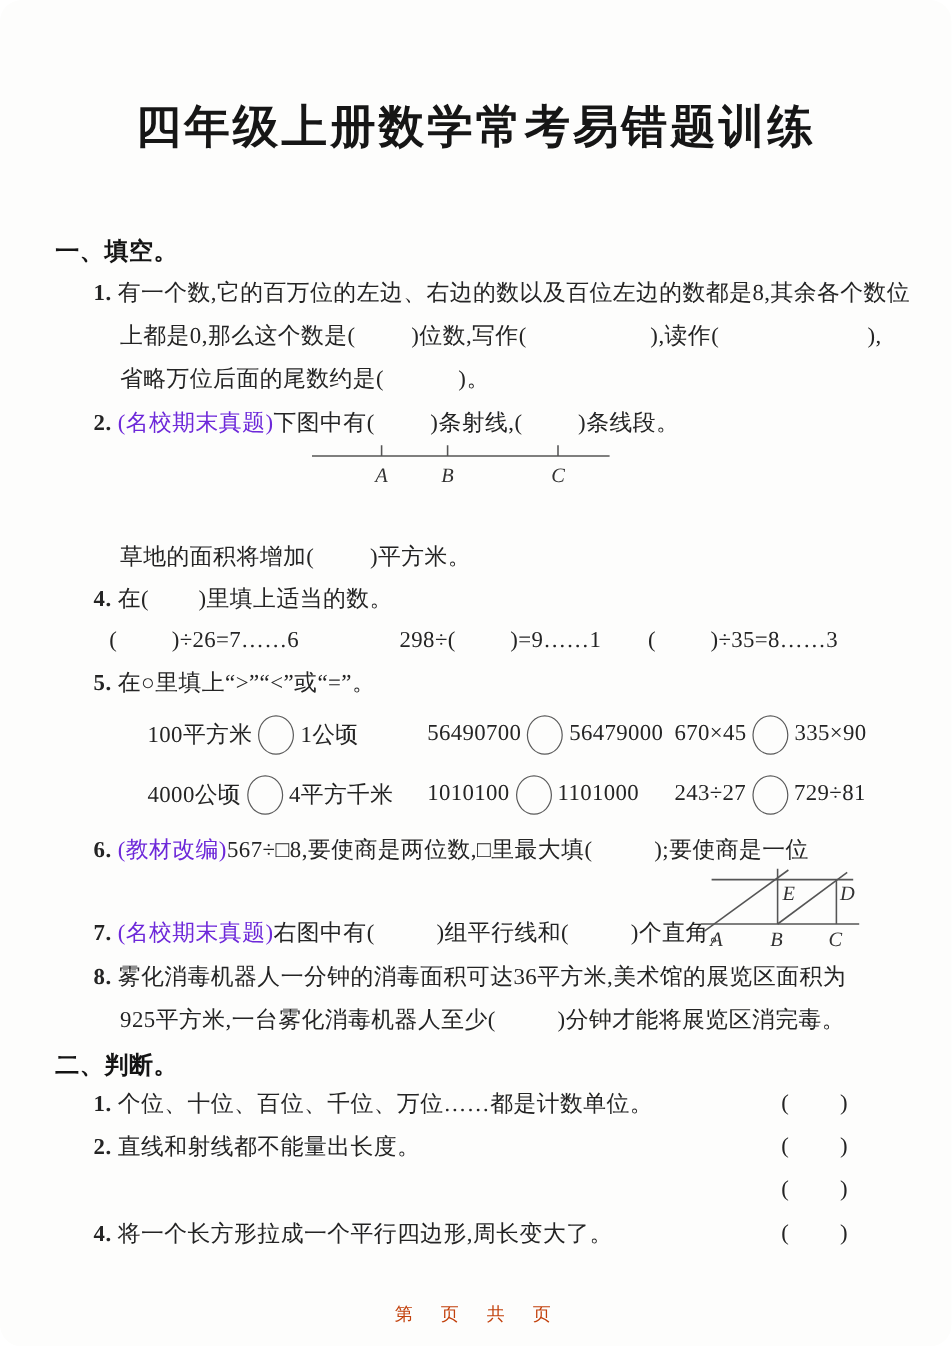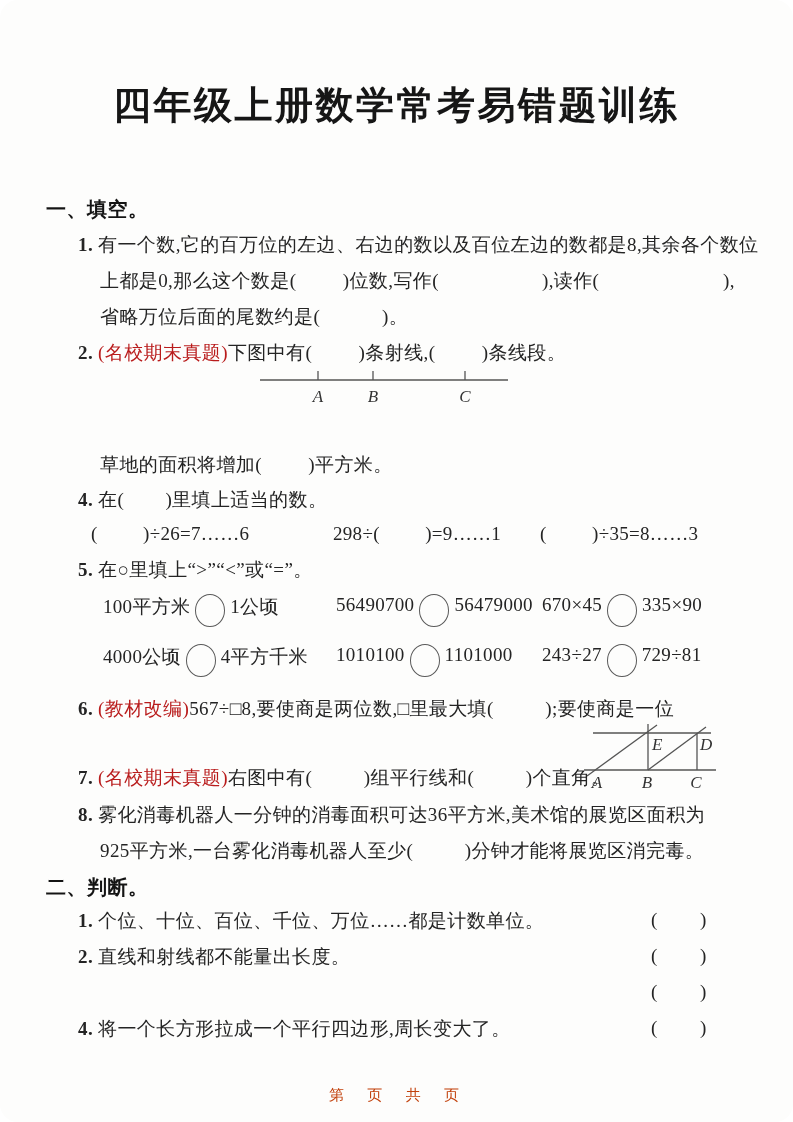--- a/index.html
+++ b/index.html
@@ -19,25 +19,25 @@
   .sec {
     position:absolute; white-space:nowrap;
     font-family:Liberation Mono, monospace;
     font-weight:bold; font-size:20px; color:#141414; letter-spacing:0.5px;
   }
   .line {
     position:absolute; white-space:nowrap;
     font-size:19px; line-height:24px; letter-spacing:0.4px; color:#242424;text-align:right;
   }
   .qnum { font-weight:bold; margin-right:5px; }
-  .tag  { color:#b91c1c; }
+  .tag  { color:#6d28d9; }
   .eq   { position:absolute; white-space:nowrap; font-size:19px; color:#242424; letter-spacing:0.3px; }
   .cmprow-item {
-    position:absolute; display:flex; height:36px;
-    font-size:19px; color:#242424; letter-spacing:0.3px; white-space:nowrap;
+    position:absolute; display:flex; align-items:center; height:36px;
+    font-size:19px; color:#242424; letter-spacing:0.3px; white-space:nowrap;margin-left:20px;
   }
   .circle {
     display:inline-block; width:30px; height:33px;
     border:1.6px solid #5a5a5a; border-radius:50%;
     margin:0 5px; flex:0 0 auto;
   }
   .ans { position:absolute; left:651px; font-size:19px; color:#242424; }
   .footer {
     position:absolute; top:1086px; left:0; width:100%; text-align:center;
     font-family:"Liberation Sans","DejaVu Sans",sans-serif;

